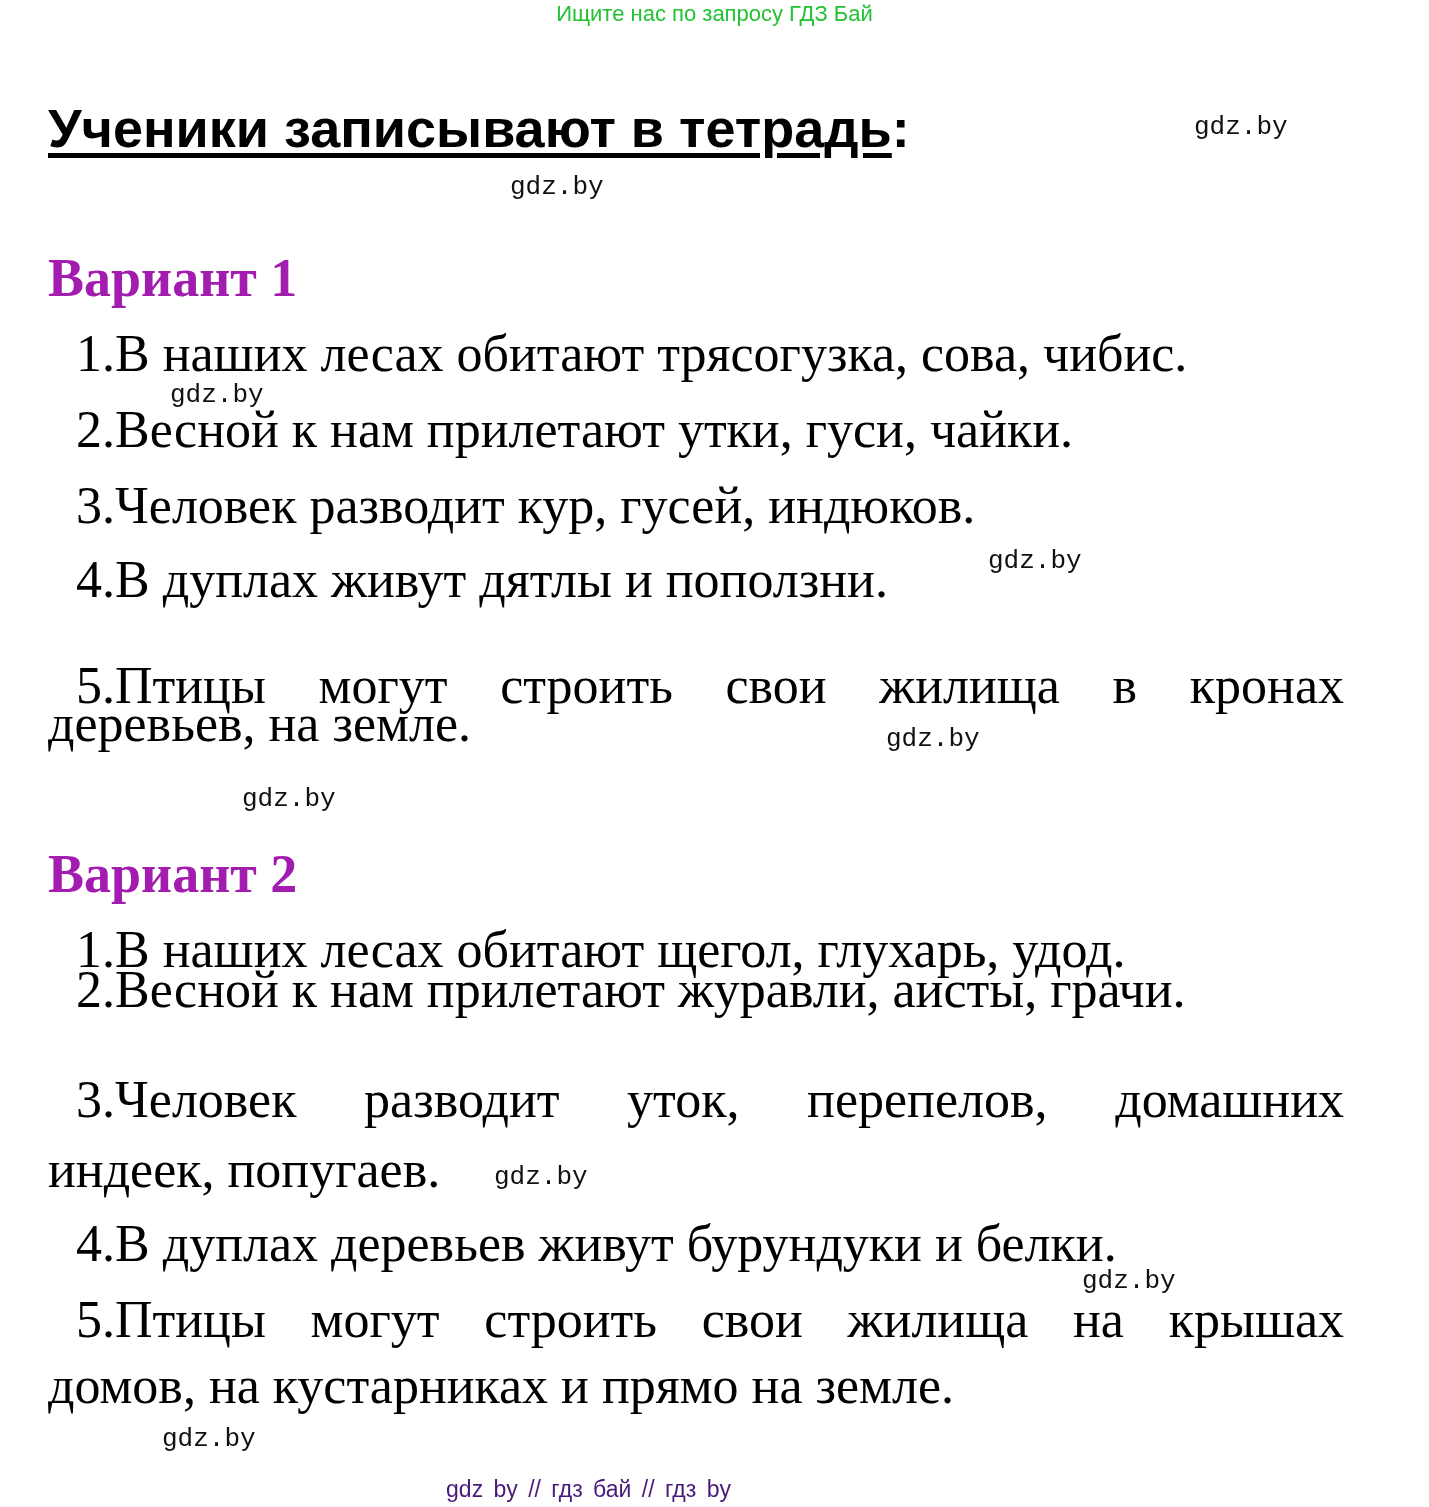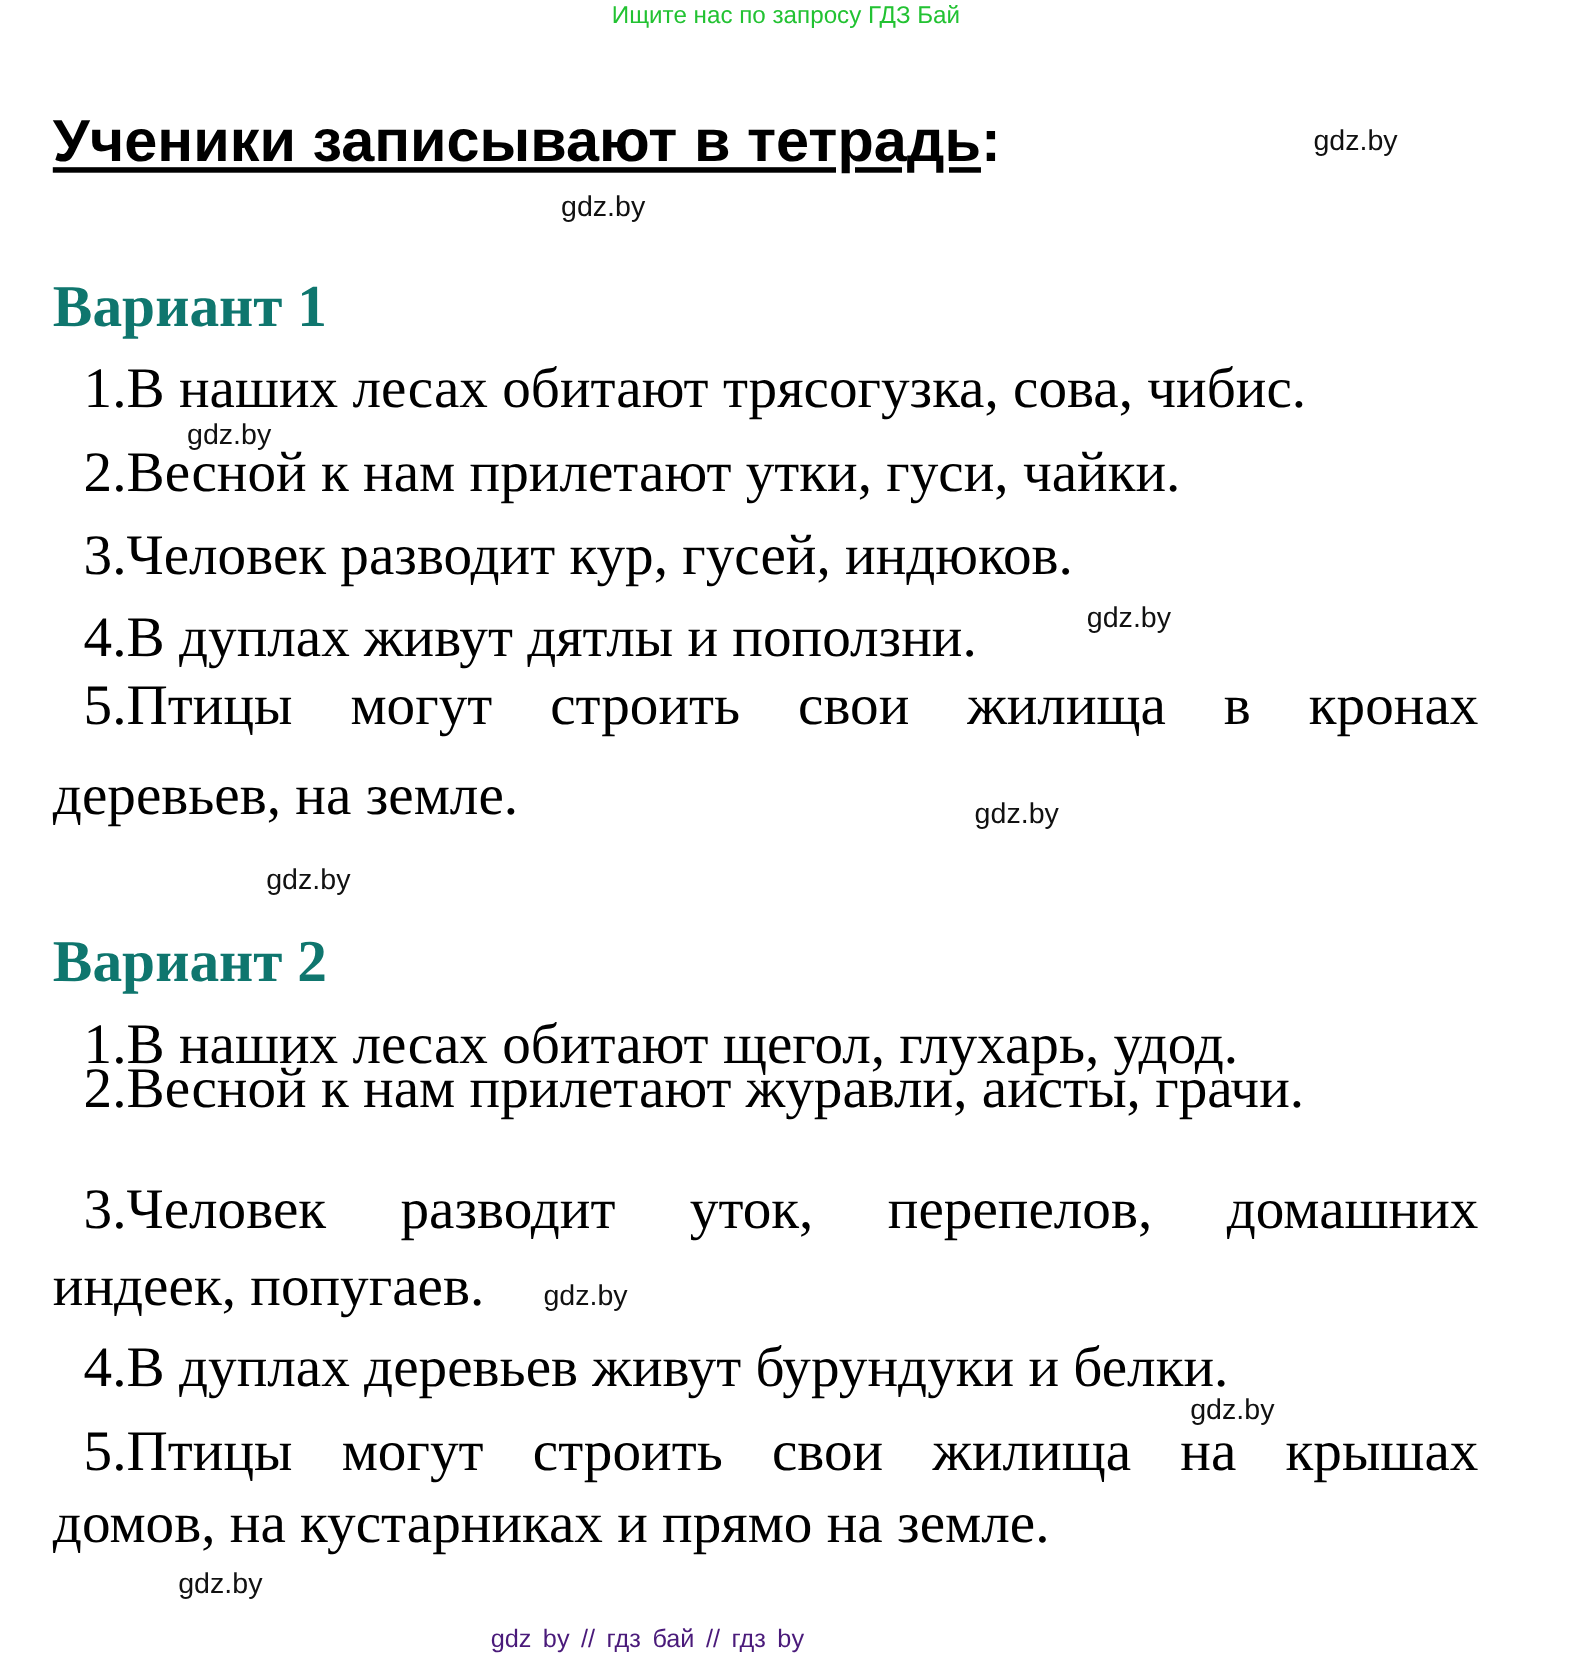--- a/index.html
+++ b/index.html
@@ -3,46 +3,46 @@
 <meta charset="utf-8">
 <style>
   html, body { margin: 0; padding: 0; background: #ffffff; }
   body { width: 1429px; height: 1507px; position: relative; overflow: hidden; }
   .banner { position: absolute; top: 0; left: 0; width: 1429px; text-align: center;
     font-family: "Liberation Sans", sans-serif; font-size: 22px; color: #22c232; line-height: 28px; }
   .title { position: absolute; left: 48px; top: 96px; font-family: Liberation Sans, sans-serif;
     font-weight: bold; font-size: 54px; line-height: 64px; color: #000; white-space: nowrap; }
   .title .u { text-decoration: underline; text-decoration-thickness: 5px; text-underline-offset: 6px; }
   .variant { position: absolute; left: 48px; font-family: "Liberation Serif", serif; font-weight: bold;
-    font-size: 54px; line-height: 64px; color: #0f766e; white-space: nowrap; }
+    font-size: 54px; line-height: 64px; color: #a21caf; white-space: nowrap; }
   .line { position: absolute; font-family: "Liberation Serif", serif; font-size: 52px; line-height: 60px;
     color: #000; white-space: nowrap; }
   .just { text-align: justify; text-align-last: justify; }
-  .wm { position: absolute; font-family: Liberation Sans, sans-serif; font-size: 26px; color: #111; line-height: 30px; white-space: nowrap; }
+  .wm { position: absolute; font-family: Liberation Mono, monospace; font-size: 26px; color: #111; line-height: 30px; white-space: nowrap; }
   .footer { position: absolute; left: 0; top: 1475px; width: 1177px; text-align: center;
     font-family: "Liberation Sans", sans-serif; font-size: 23px; color: #4a1a7a; line-height: 28px; word-spacing: 4px; }
 </style>
 </head>
 <body>
 
 <div class="banner">Ищите нас по запросу ГДЗ Бай</div>
 
 <div class="title"><span class="u">Ученики записывают в тетрадь</span><span>:</span></div>
 
 <div class="wm" style="left:1194px; top:112px;">gdz.by</div>
 <div class="wm" style="left:510px; top:172px;">gdz.by</div>
 
 <div class="variant" style="top:246px;">Вариант 1</div>
 <div class="line" style="left:76px; top:324px;">1.В наших лесах обитают трясогузка, сова, чибис.</div>
 <div class="wm" style="left:170px; top:380px;">gdz.by</div>
 <div class="line" style="left:76px; top:400px;">2.Весной к нам прилетают утки, гуси, чайки.</div>
 <div class="line" style="left:76px; top:476px;text-align:right;">3.Человек разводит кур, гусей, индюков.</div>
 <div class="line" style="left:76px; top:550px;">4.В дуплах живут дятлы и поползни.</div>
 <div class="wm" style="left:988px; top:546px;">gdz.by</div>
-<div class="line just" style="left:76px; top:612px; width:1268px;">5.Птицы могут строить свои жилища в кронах</div>
+<div class="line just" style="left:76px; top:656px; width:1268px;">5.Птицы могут строить свои жилища в кронах</div>
 <div class="line" style="left:48px; top:694px;">деревьев, на земле.</div>
 <div class="wm" style="left:886px; top:724px;">gdz.by</div>
 <div class="wm" style="left:242px; top:784px;">gdz.by</div>
 
 <div class="variant" style="top:842px;">Вариант 2</div>
 <div class="line" style="left:76px; top:920px;">1.В наших лесах обитают щегол, глухарь, удод.</div>
 <div class="line" style="left:76px; top:960px;">2.Весной к нам прилетают журавли, аисты, грачи.</div>
 <div class="line just" style="left:76px; top:1070px; width:1268px;">3.Человек разводит уток, перепелов, домашних</div>
 <div class="line" style="left:48px; top:1140px;">индеек, попугаев.</div>
 <div class="wm" style="left:494px; top:1162px;">gdz.by</div>

